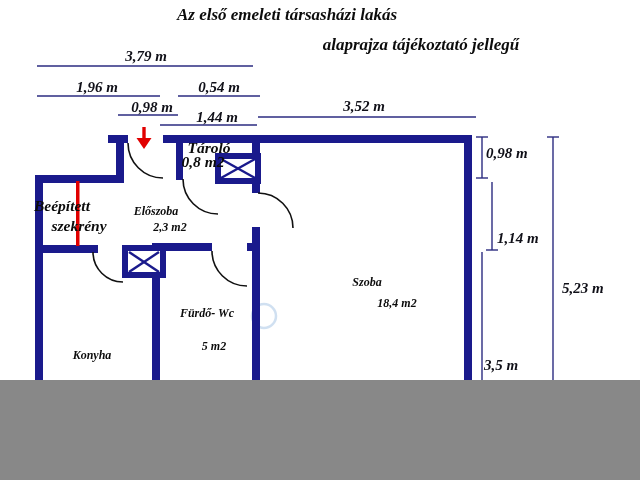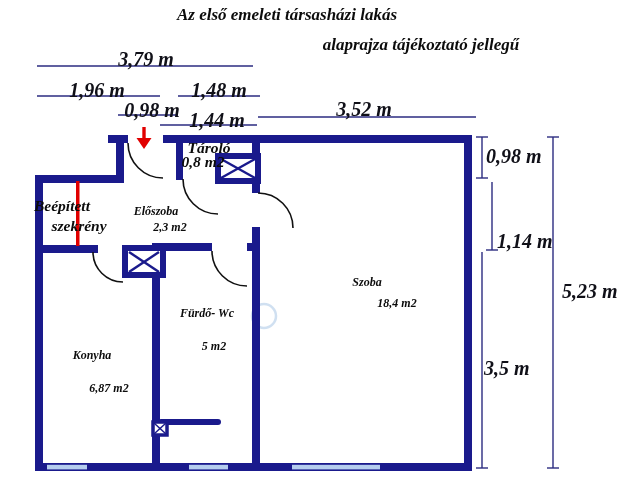--- a/index.html
+++ b/index.html
@@ -1,29 +1,29 @@
 <!DOCTYPE html>
 <html><head>
 <meta charset="utf-8">
 <style>
   html,body{margin:0;padding:0;background:#888;}
   .stage{
-    position:relative;width:640px;height:480px;background:#ffffff;
+    position:relative;width:640px;height:380px;background:#ffffff;
     font-family:"Liberation Serif","DejaVu Serif",serif;
     overflow:hidden;
   }
   .stage svg{position:absolute;left:0;top:0;}
   .lbl{
     position:absolute;white-space:nowrap;color:#0c0c0c;
     font-weight:bold;font-style:italic;line-height:1.1;
   }
   .ctr{transform:translateX(-50%);}
   .title{font-size:17px;}
   .subtitle{font-size:17px;}
-  .dim{font-size:20px;color:#101018;}
+  .dim{font-size:15px;color:#101018;}
   .room{font-size:15.5px;}
   .room-big{font-size:12px;}
 </style>
 </head>
 <body>
 
 <div class="stage">
 
   <svg width="640" height="480" viewBox="0 0 640 480">
 
@@ -103,21 +103,21 @@
       <polygon points="136.5,138 151.5,138 144,149" fill="#e10000"></polygon>
       <rect x="76" y="181" width="3.5" height="65" fill="#e10000"></rect>
     </g>
   </svg>
 
   <div class="lbl title ctr" style="left:287px;top:6px;">Az első emeleti társasházi lakás</div>
   <div class="lbl subtitle ctr" style="left:421px;top:36px;">alaprajza tájékoztató jellegű</div>
 
   <div class="lbl dim ctr" style="left:146px;top:48px;">3,79 m</div>
   <div class="lbl dim ctr" style="left:97px;top:79px;">1,96 m</div>
-  <div class="lbl dim ctr" style="left:219px;top:79px;">1,48 m</div>
+  <div class="lbl dim ctr" style="left:219px;top:79px;">0,54 m</div>
   <div class="lbl dim ctr" style="left:152px;top:99px;">0,98 m</div>
   <div class="lbl dim ctr" style="left:217px;top:109px;">1,44 m</div>
   <div class="lbl dim ctr" style="left:364px;top:98px;">3,52 m</div>
 
   <div class="lbl dim" style="left:486px;top:145px;">0,98 m</div>
   <div class="lbl dim" style="left:497px;top:200px;margin-top:30px;">1,14 m</div>
   <div class="lbl dim" style="left:484px;top:357px;">3,5 m</div>
   <div class="lbl dim" style="left:562px;top:280px;">5,23 m</div>
 
   <div class="lbl room ctr" style="left:209px;top:139px;">Tároló</div>

